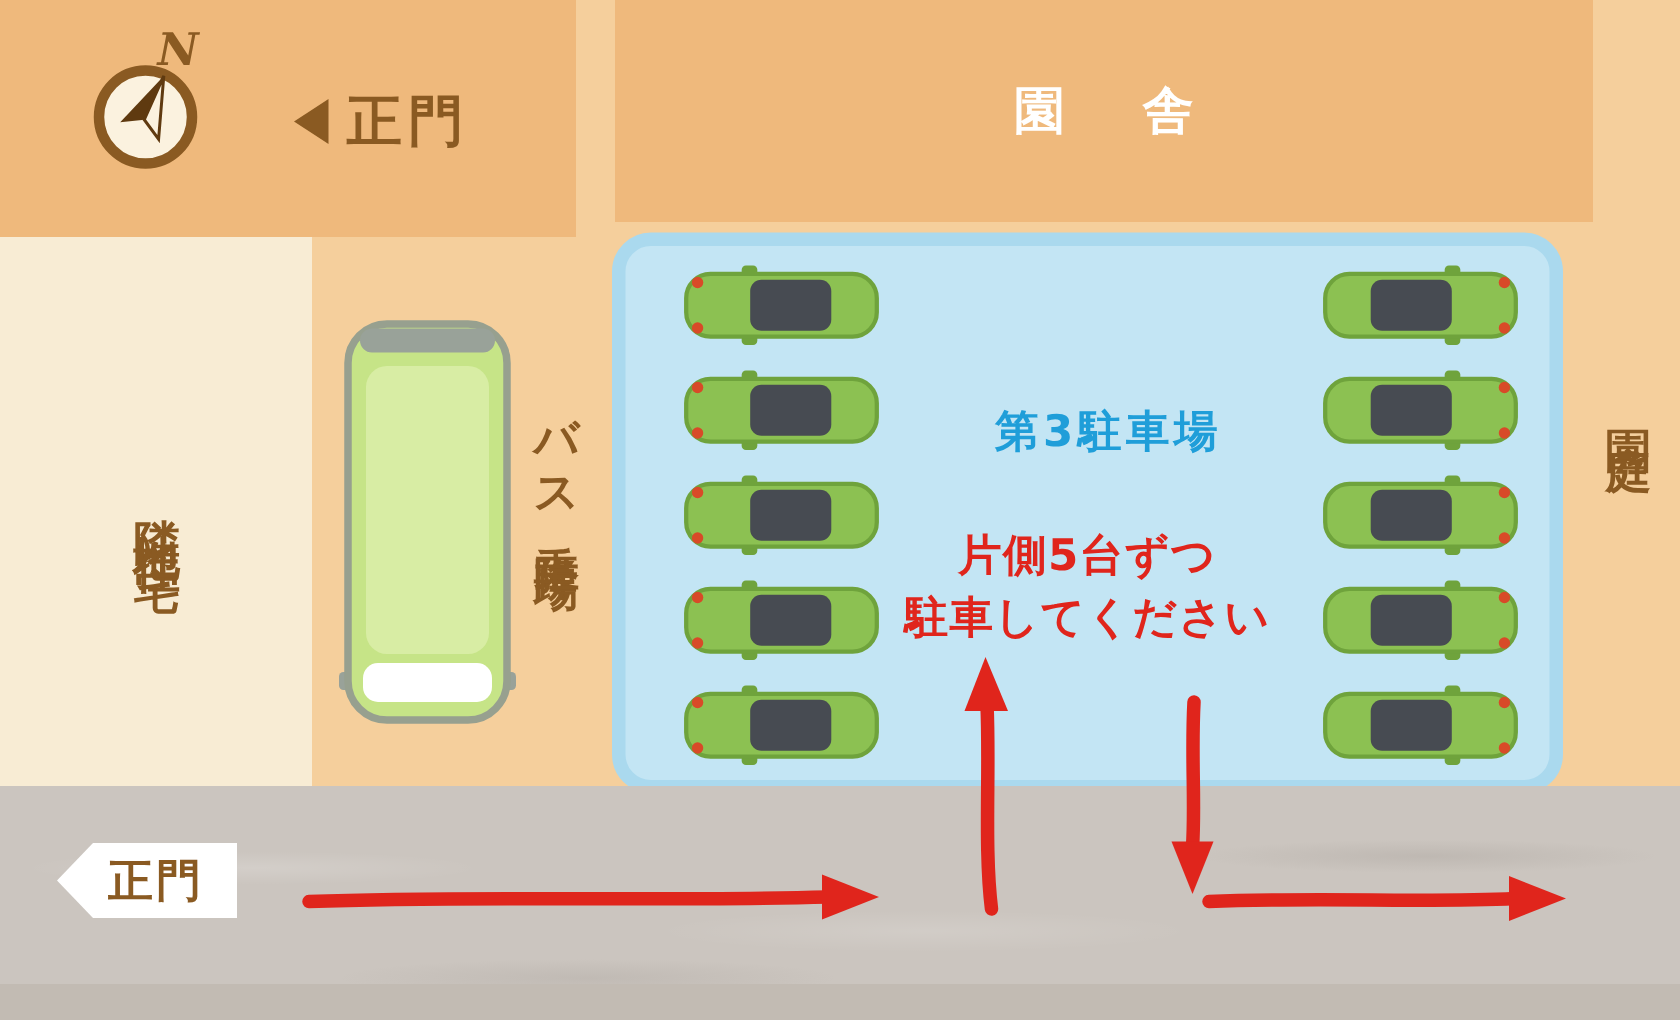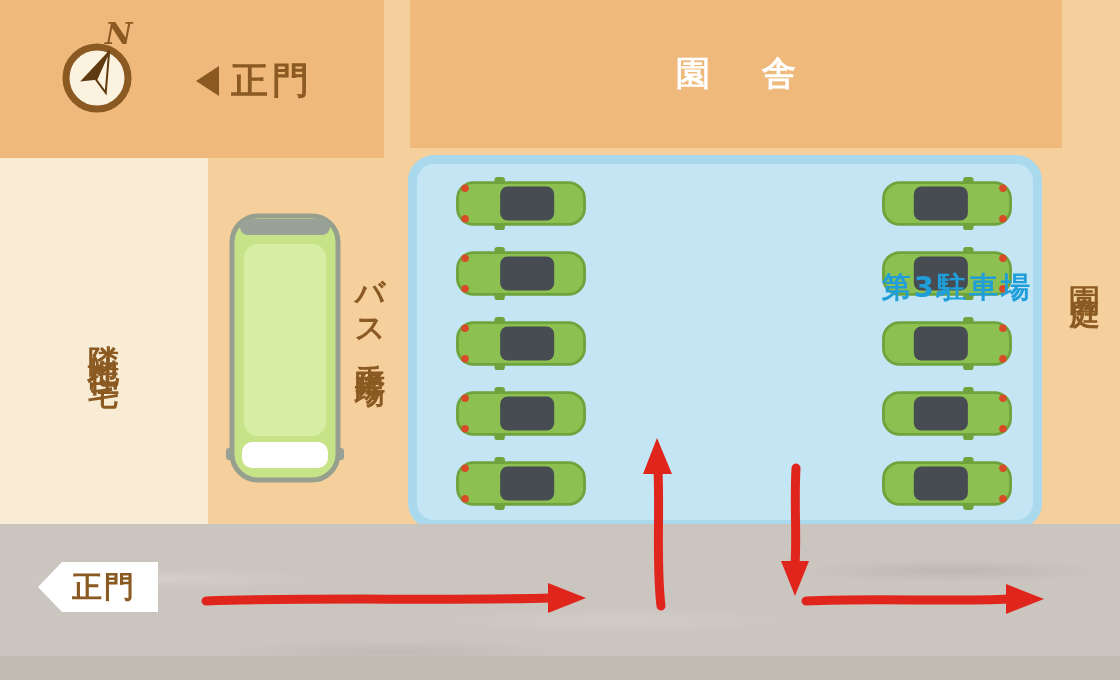--- a/index.html
+++ b/index.html
@@ -55,21 +55,21 @@
   .car-col{position:absolute;top:12px;display:flex;flex-direction:column;gap:15px;}
   .car-col-left{left:36px;}
   .car-col-right{right:18px;}
   .car{width:136px;height:55px;display:block;}
   .car-col-right .car{transform:scaleX(-1);}
   .car-body{fill:var(--car-green);stroke:var(--car-green-dark);stroke-width:3;}
   .car-cabin{fill:var(--car-cabin);}
   .car-light{fill:var(--car-light);}
   .car-mirror{fill:var(--car-green-dark);}
   .parking-title{
-    position:absolute;left:0;right:0;top:104px;text-align:right;
+    position:absolute;left:0;right:0;top:104px;text-align:center;
     color:var(--title-blue);font-size:29px;font-weight:bold;letter-spacing:3px;padding-left:28px;
   }
   .parking-instruction{
     position:absolute;left:0;right:0;top:186px;text-align:center;
     color:var(--arrow-red);font-size:29px;font-weight:bold;line-height:1.4;letter-spacing:1px;
   }
   .yard-label{position:absolute;left:1064px;top:262px;font-size:31px;letter-spacing:10px;}
   .road{
     left:0;top:524px;width:1120px;height:156px;background:var(--road-gray);
     background-image:
@@ -224,20 +224,24 @@
   <svg class="car" viewBox="0 0 140 58" aria-hidden="true">
     <rect class="car-mirror" x="42" y="1" width="11" height="8" rx="3"></rect>
     <rect class="car-mirror" x="42" y="49" width="11" height="8" rx="3"></rect>
     <rect class="car-body" x="3" y="7" width="134" height="44" rx="17"></rect>
     <rect class="car-cabin" x="48" y="11" width="57" height="36" rx="8"></rect>
     <circle class="car-light" cx="11" cy="13" r="4"></circle>
     <circle class="car-light" cx="11" cy="45" r="4"></circle>
   </svg>
 </div>
     <div class="parking-title">第3駐車場</div>
+    <div class="parking-instruction">
+      <div>片側5台ずつ</div>
+      <div>駐車してください</div>
+    </div>
   </div>
 
   <span class="v-text yard-label">園庭</span>
 
   <div class="area road">
     <div class="road-edge"></div>
   </div>
 
   <div class="compass">
     <span class="compass-n">N</span>

